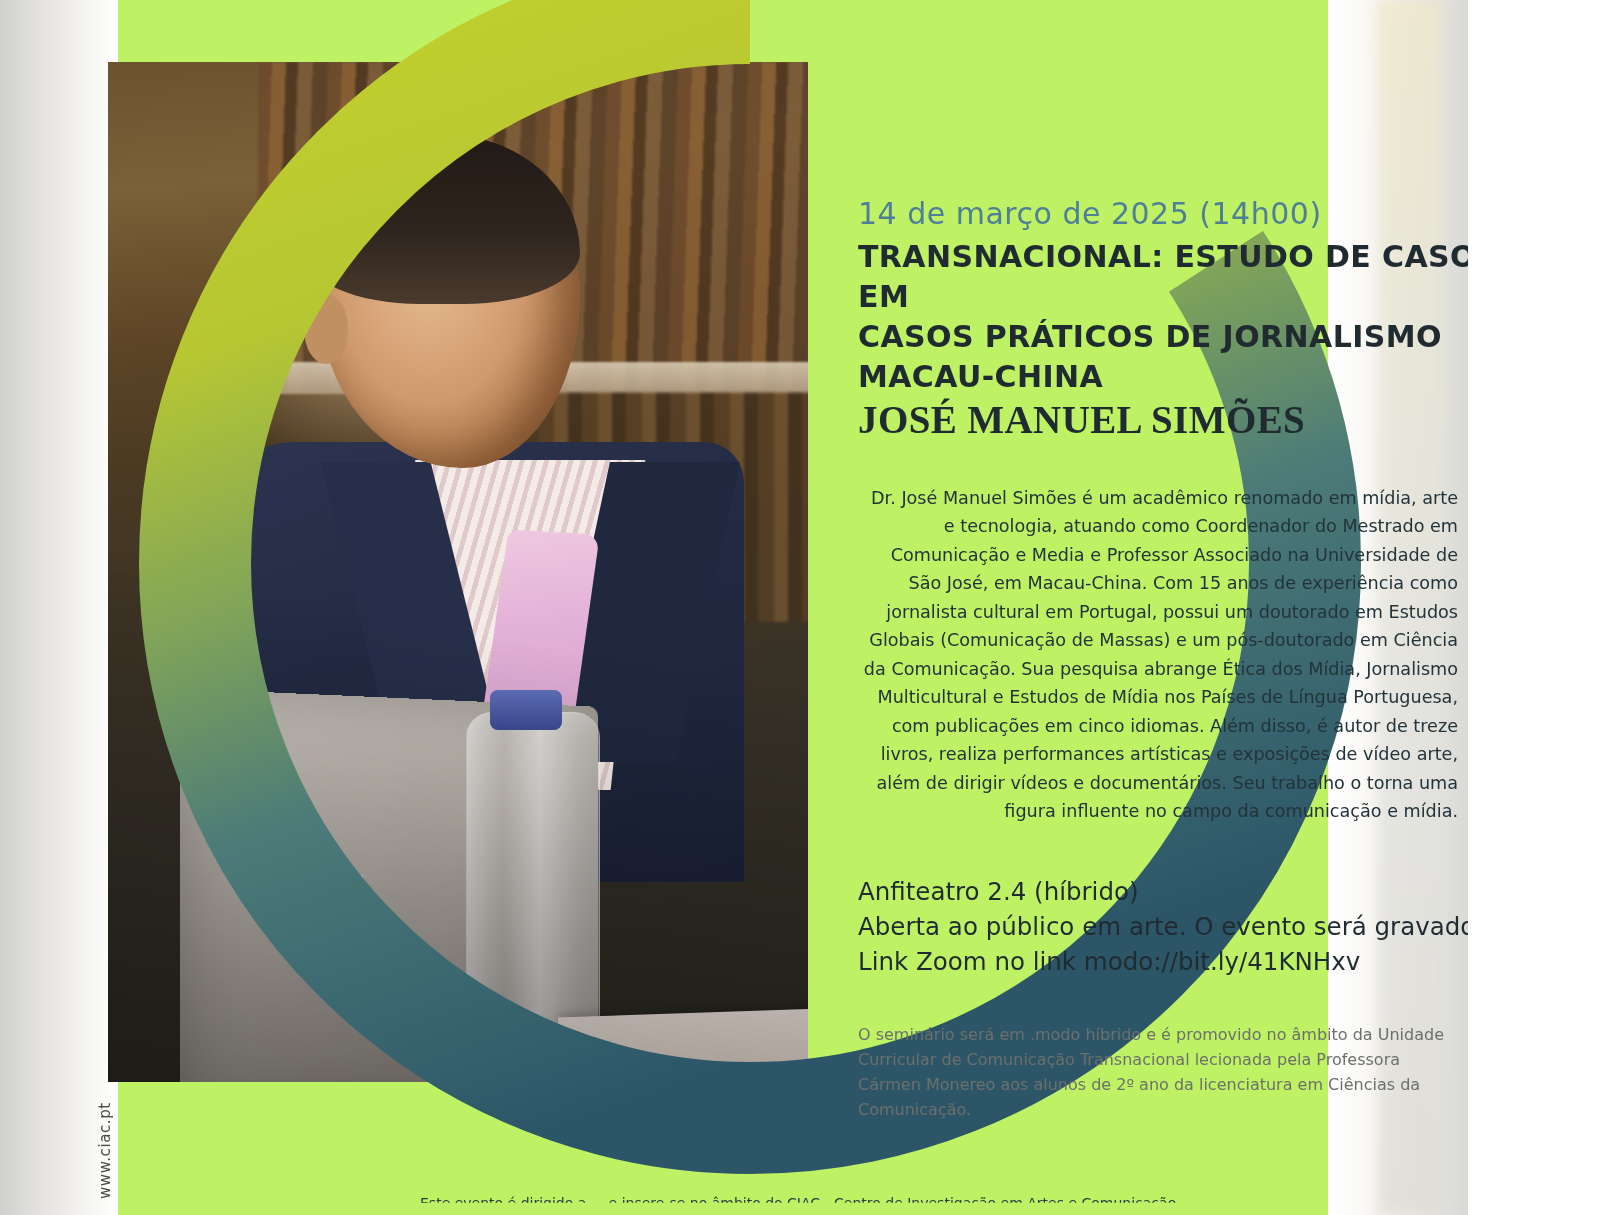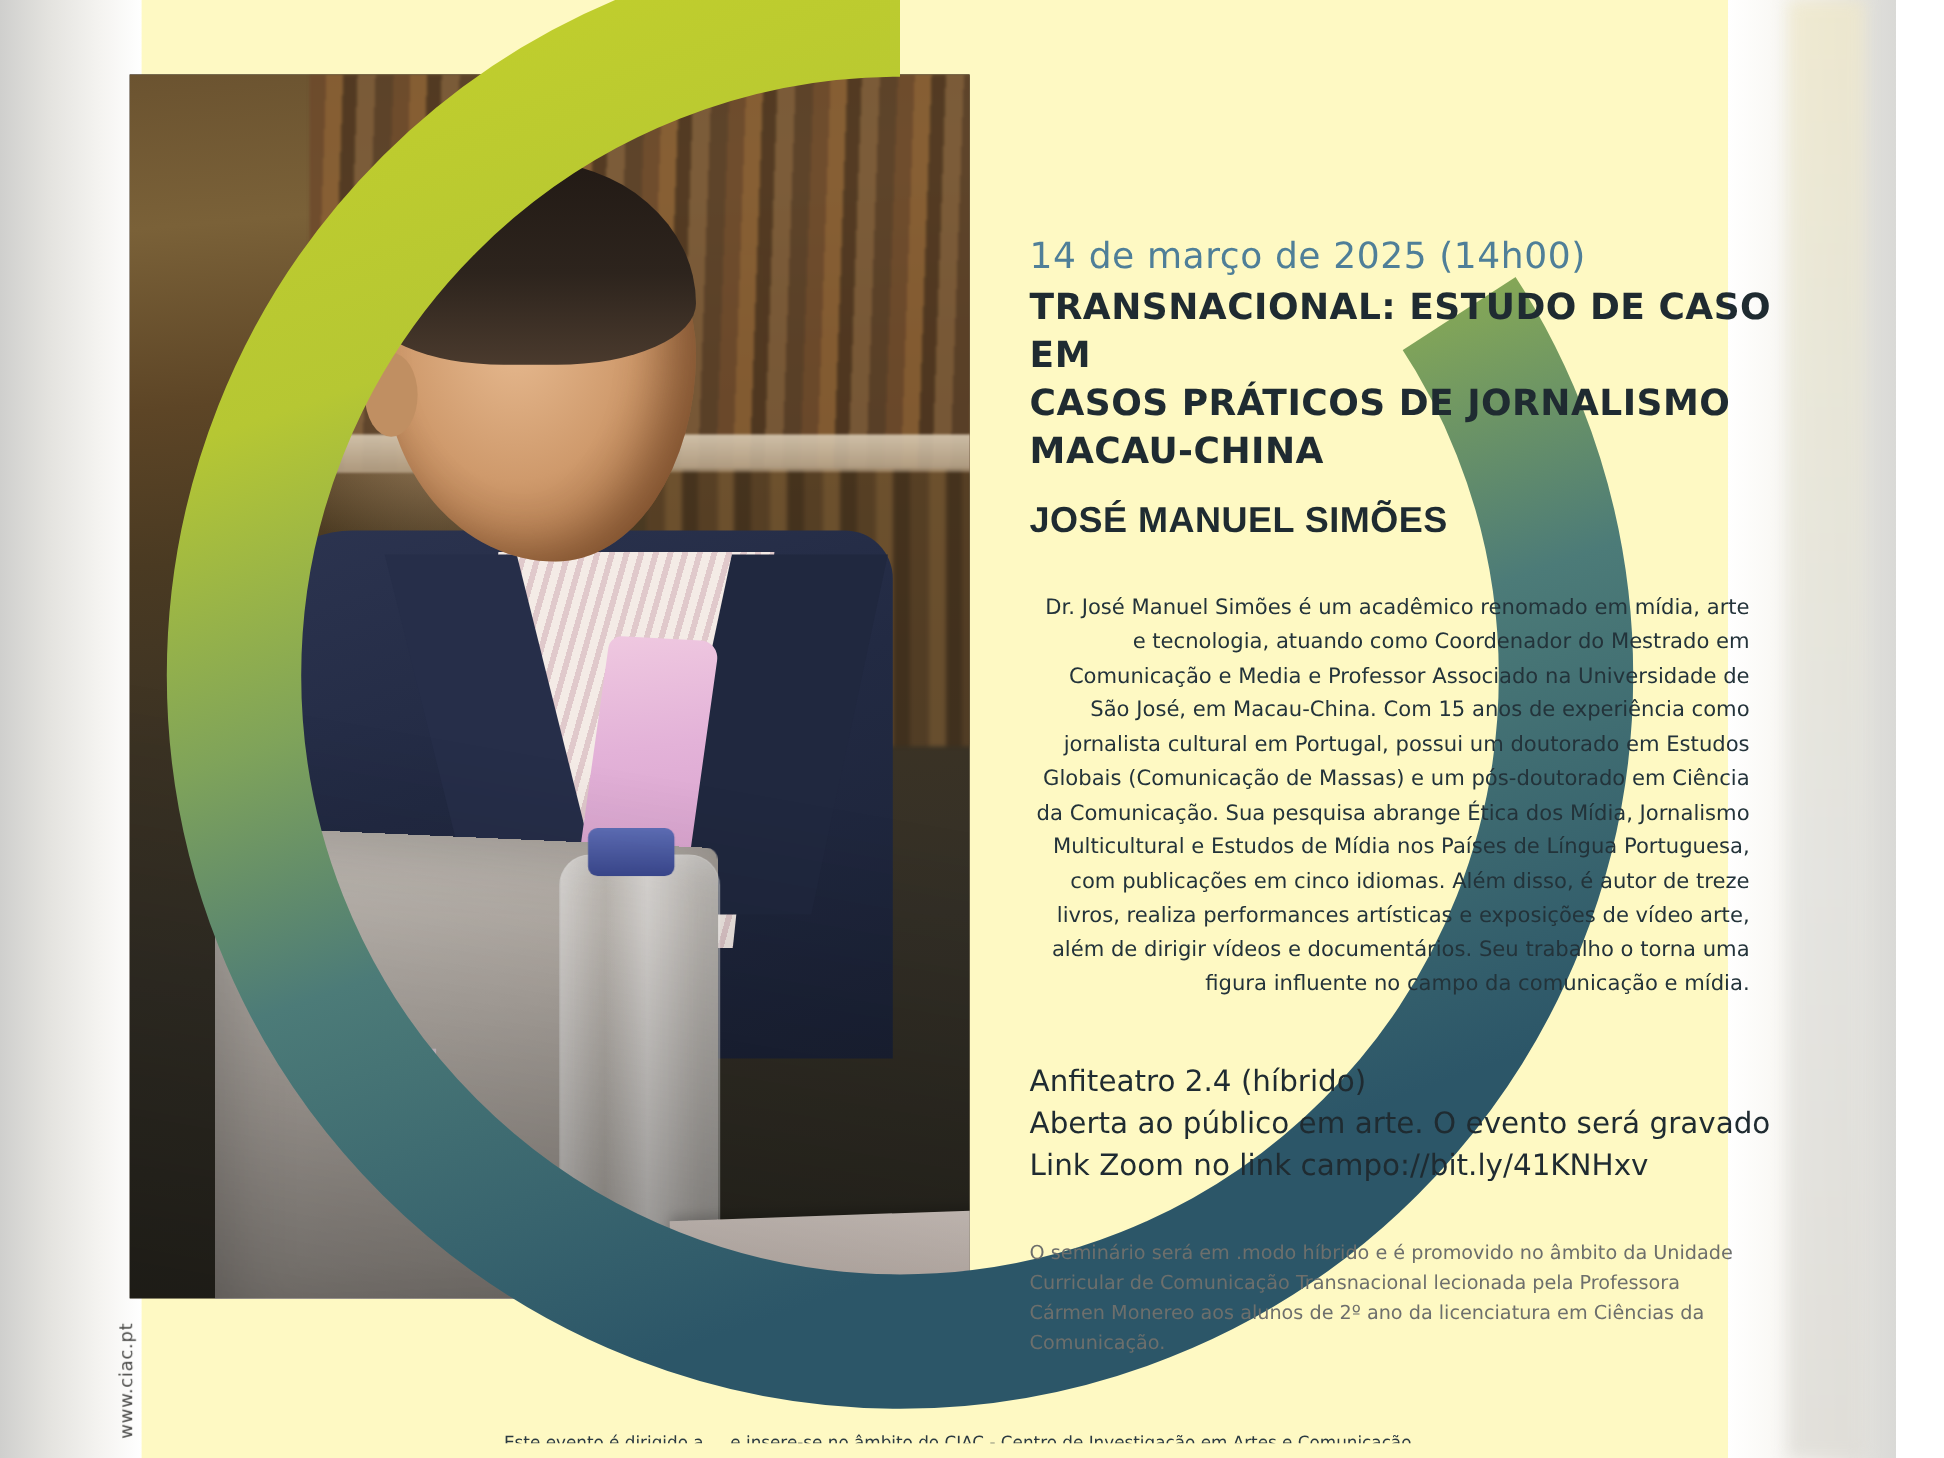--- a/index.html
+++ b/index.html
@@ -10,23 +10,23 @@
   body {
     width: 1620px;
     height: 1215px;
     overflow: hidden;
     font-family: "Liberation Sans", sans-serif;
   }
 
   
   .poster {
     position: relative;
-    width: 1580px;
+    width: 1468px;
     height: 1215px;
-    background: #fef9c3;
+    background: #bef264;
     overflow: hidden;
   }
 
   
   .edge-left, .edge-right {
     position: absolute;
     top: 0;
     height: 100%;
     pointer-events: none;
   }
@@ -247,27 +247,27 @@
   .title {
     font-size: 30px;
     font-weight: bold;
     line-height: 1.33;
     letter-spacing: .4px;
     color: #1f2b31;
     text-transform: uppercase;
     font-family: "DejaVu Sans", sans-serif;
   }
   .speaker {
-    font-size: 30px;
+    font-size: 39px;
     font-weight: bold;
     letter-spacing: .4px;
     color: #1f2b31;
     text-transform: uppercase;
-    margin-top: 20px;
-    font-family: Liberation Sans, sans-serif;
+    margin-top: 0;
+    font-family: Liberation Serif, serif;
   }
   .bio {
     margin-top: 42px;
     font-size: 17.6px;
     line-height: 1.62;
     color: #23333a;
     font-family: "DejaVu Sans", sans-serif;
     max-width: 600px;
     text-align: right;
   }
@@ -386,21 +386,21 @@
       <div>MACAU-CHINA</div>
     </div>
 
     <div class="speaker">JOSÉ MANUEL SIMÕES</div>
 
     <div class="bio">Dr. José Manuel Simões é um acadêmico renomado em mídia, arte e tecnologia, atuando como Coordenador do Mestrado em Comunicação e Media e Professor Associado na Universidade de São José, em Macau-China. Com 15 anos de experiência como jornalista cultural em Portugal, possui um doutorado em Estudos Globais (Comunicação de Massas) e um pós-doutorado em Ciência da Comunicação. Sua pesquisa abrange Ética dos Mídia, Jornalismo Multicultural e Estudos de Mídia nos Países de Língua Portuguesa, com publicações em cinco idiomas. Além disso, é autor de treze livros, realiza performances artísticas e exposições de vídeo arte, além de dirigir vídeos e documentários. Seu trabalho o torna uma figura influente no campo da comunicação e mídia.</div>
 
     <div class="venue">
       <div>Anfiteatro 2.4 (híbrido)</div>
       <div>Aberta ao público em arte. O evento será gravado</div>
-      <div>Link Zoom no link campo://bit.ly/41KNHxv</div>
+      <div>Link Zoom no link modo://bit.ly/41KNHxv</div>
     </div>
 
     <div class="footnote">O seminário será em .modo híbrido e é promovido no âmbito da Unidade Curricular de Comunicação Transnacional lecionada pela Professora Cármen Monereo aos alunos de 2º ano da licenciatura em Ciências da Comunicação.</div>
   </div>
 
   <div class="vertical-url">www.ciac.pt</div>
 
   <div class="bottom-strip">
     <span>Este evento é dirigido a ... e insere-se no âmbito do CIAC - Centro de Investigação em Artes e Comunicação</span>
   </div>

